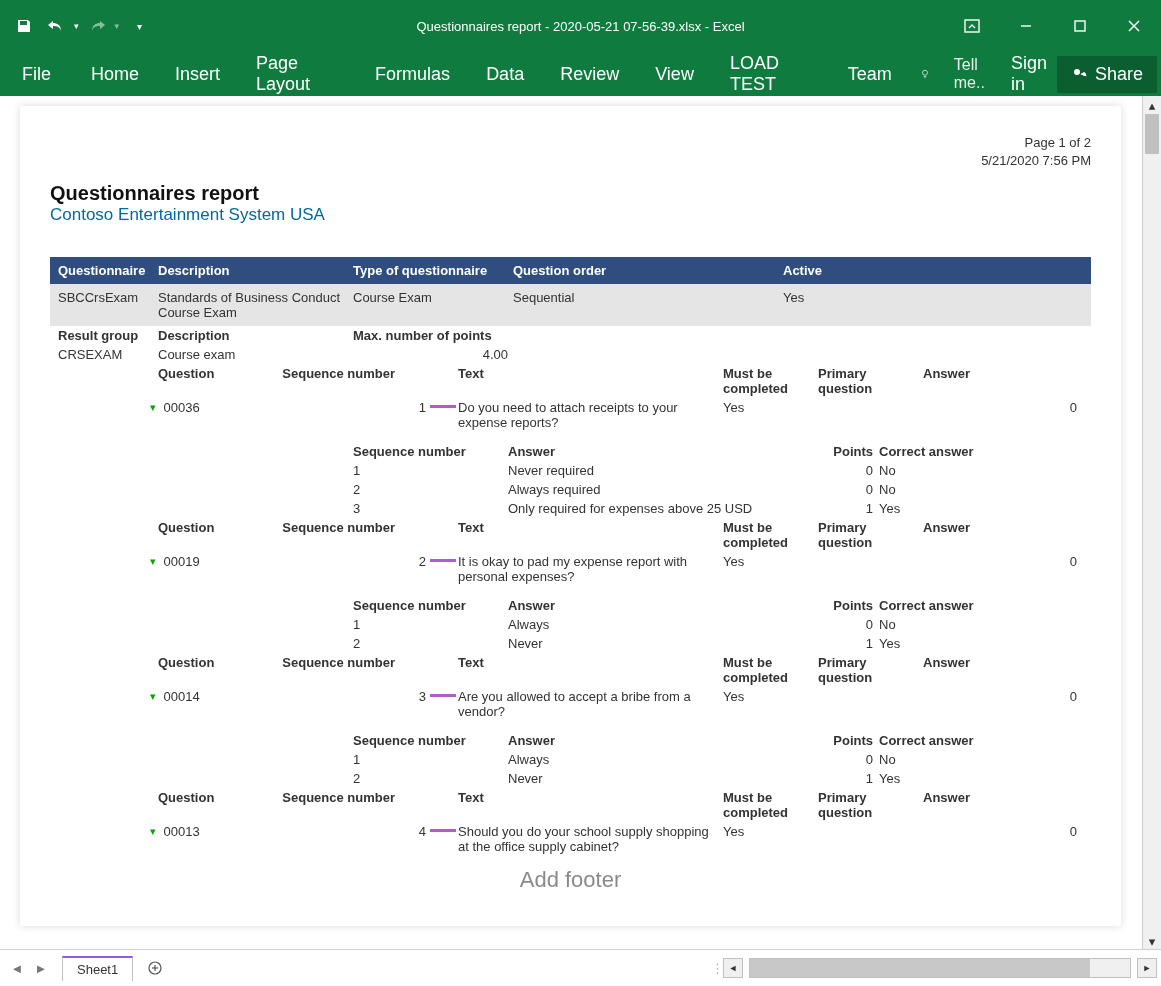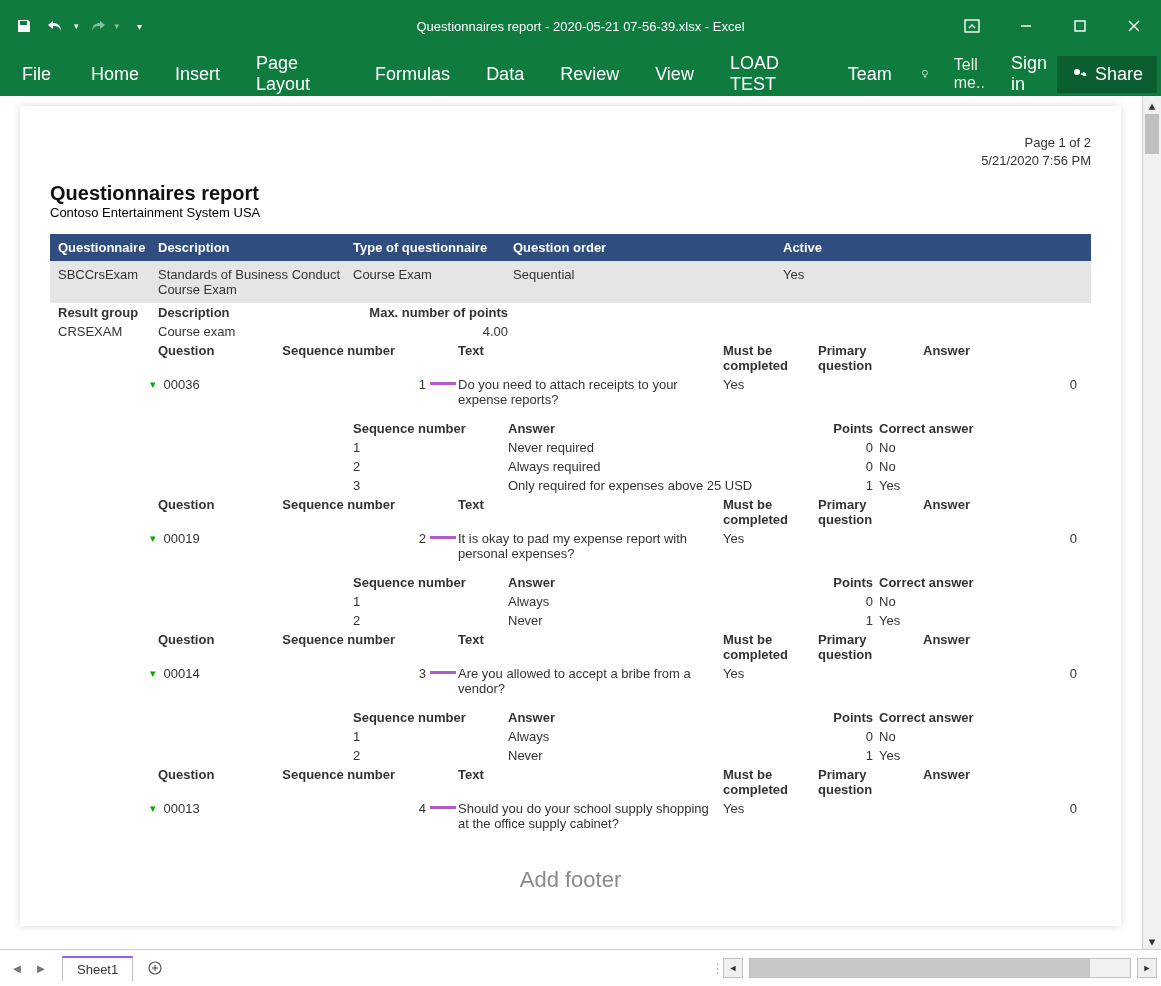--- a/index.html
+++ b/index.html
@@ -66,21 +66,21 @@
     position:absolute;
     left:20px; right:40px; top:10px; bottom:60px;
     box-shadow: 0 0 8px rgba(0,0,0,0.15);
     background:#fff;
     padding: 28px 30px 10px 30px;
     overflow:hidden;
   }
 
   .page-meta { text-align:right; font-size:13px; color:#333; line-height:1.4; }
   .report-title { font-weight:bold; font-size:20px; color:#111; margin-top:12px; }
-  .report-sub { font-size:13px; color:#000000; margin-bottom:14px; }
+  .report-sub { font-size:17px; color:#0369a1; margin-bottom:32px; }
 
   .hdr-row { background:#2f4d7e; color:#fff; font-weight:bold; display:flex; padding:6px 8px; font-size:13px;}
   .sub-row { background:#e5e5e5; display:flex; padding:6px 8px; font-size:13px;}
 
   .c1 { width:100px; flex-shrink:0;}
   .c2 { width:195px; flex-shrink:0;}
   .c3 { width:160px; flex-shrink:0;}
   .c4 { width:270px; flex-shrink:0;}
   .c5b { flex:1;}
 
@@ -95,21 +95,21 @@
   .qc-seqnum { width:55px; flex-shrink:0; text-align:right; padding-right:6px; box-sizing:border-box;}
   .qc-text { width:265px; flex-shrink:0;}
   .qc-must { width:95px; flex-shrink:0;}
   .qc-pq  { width:105px; flex-shrink:0;}
   .qc-ans { flex:1; text-align:right; padding-right:6px;}
   .ao-col1 { width:155px; flex-shrink:0; padding-left:295px; box-sizing:content-box; }
   .ao-col2 { width:310px; flex-shrink:0;}
   .ao-col3 { width:55px;  flex-shrink:0; text-align:right; padding-right:6px;}
   .ao-col4 { flex:1;}
   
-  .add-footer { text-align:center; color:#8a8a8a; font-size:22px; margin-top:24px;}
+  .add-footer { text-align:center; color:#8a8a8a; font-size:22px; margin-top:1px;}
 
   
   .sheetbar {
     position:absolute; left:0; right:0; bottom:0; height:36px;
     border-top:1px solid #d0d0d0; background:#fff;
     display:flex; align-items:center;
   }
   .sheet-nav { display:flex; gap:2px; padding:0 6px;}
   .sheet-nav-btn { width:22px; height:22px; display:flex; align-items:center; justify-content:center; cursor:pointer; color:#777;}
   .sheet-tab { border:1px solid #c0c0c0; border-bottom:none; padding:4px 14px; font-size:13px; background:#fff; border-top:2px solid #8b5cf6; margin-left:4px; cursor:pointer;}
@@ -227,21 +227,21 @@
         <div class="c1">SBCCrsExam</div>
         <div class="c2">Standards of Business Conduct Course Exam</div>
         <div class="c3">Course Exam</div>
         <div class="c4">Sequential</div>
         <div class="c5b">Yes</div>
       </div>
 
       <div class="flex-row bold">
         <div class="c1">Result group</div>
         <div class="c2">Description</div>
-        <div style="width:155px;text-align:right">Max. number of points</div>
+        <div style="width:155px;">Max. number of points</div>
       </div>
       <div class="flex-row">
         <div class="c1">CRSEXAM</div>
         <div class="c2">Course exam</div>
         <div style="width:155px;text-align:right">4.00</div>
       </div>
 
       <div id="questions-container">
           <div class="flex-row bold">
       <div class="qc-id">Question</div>

